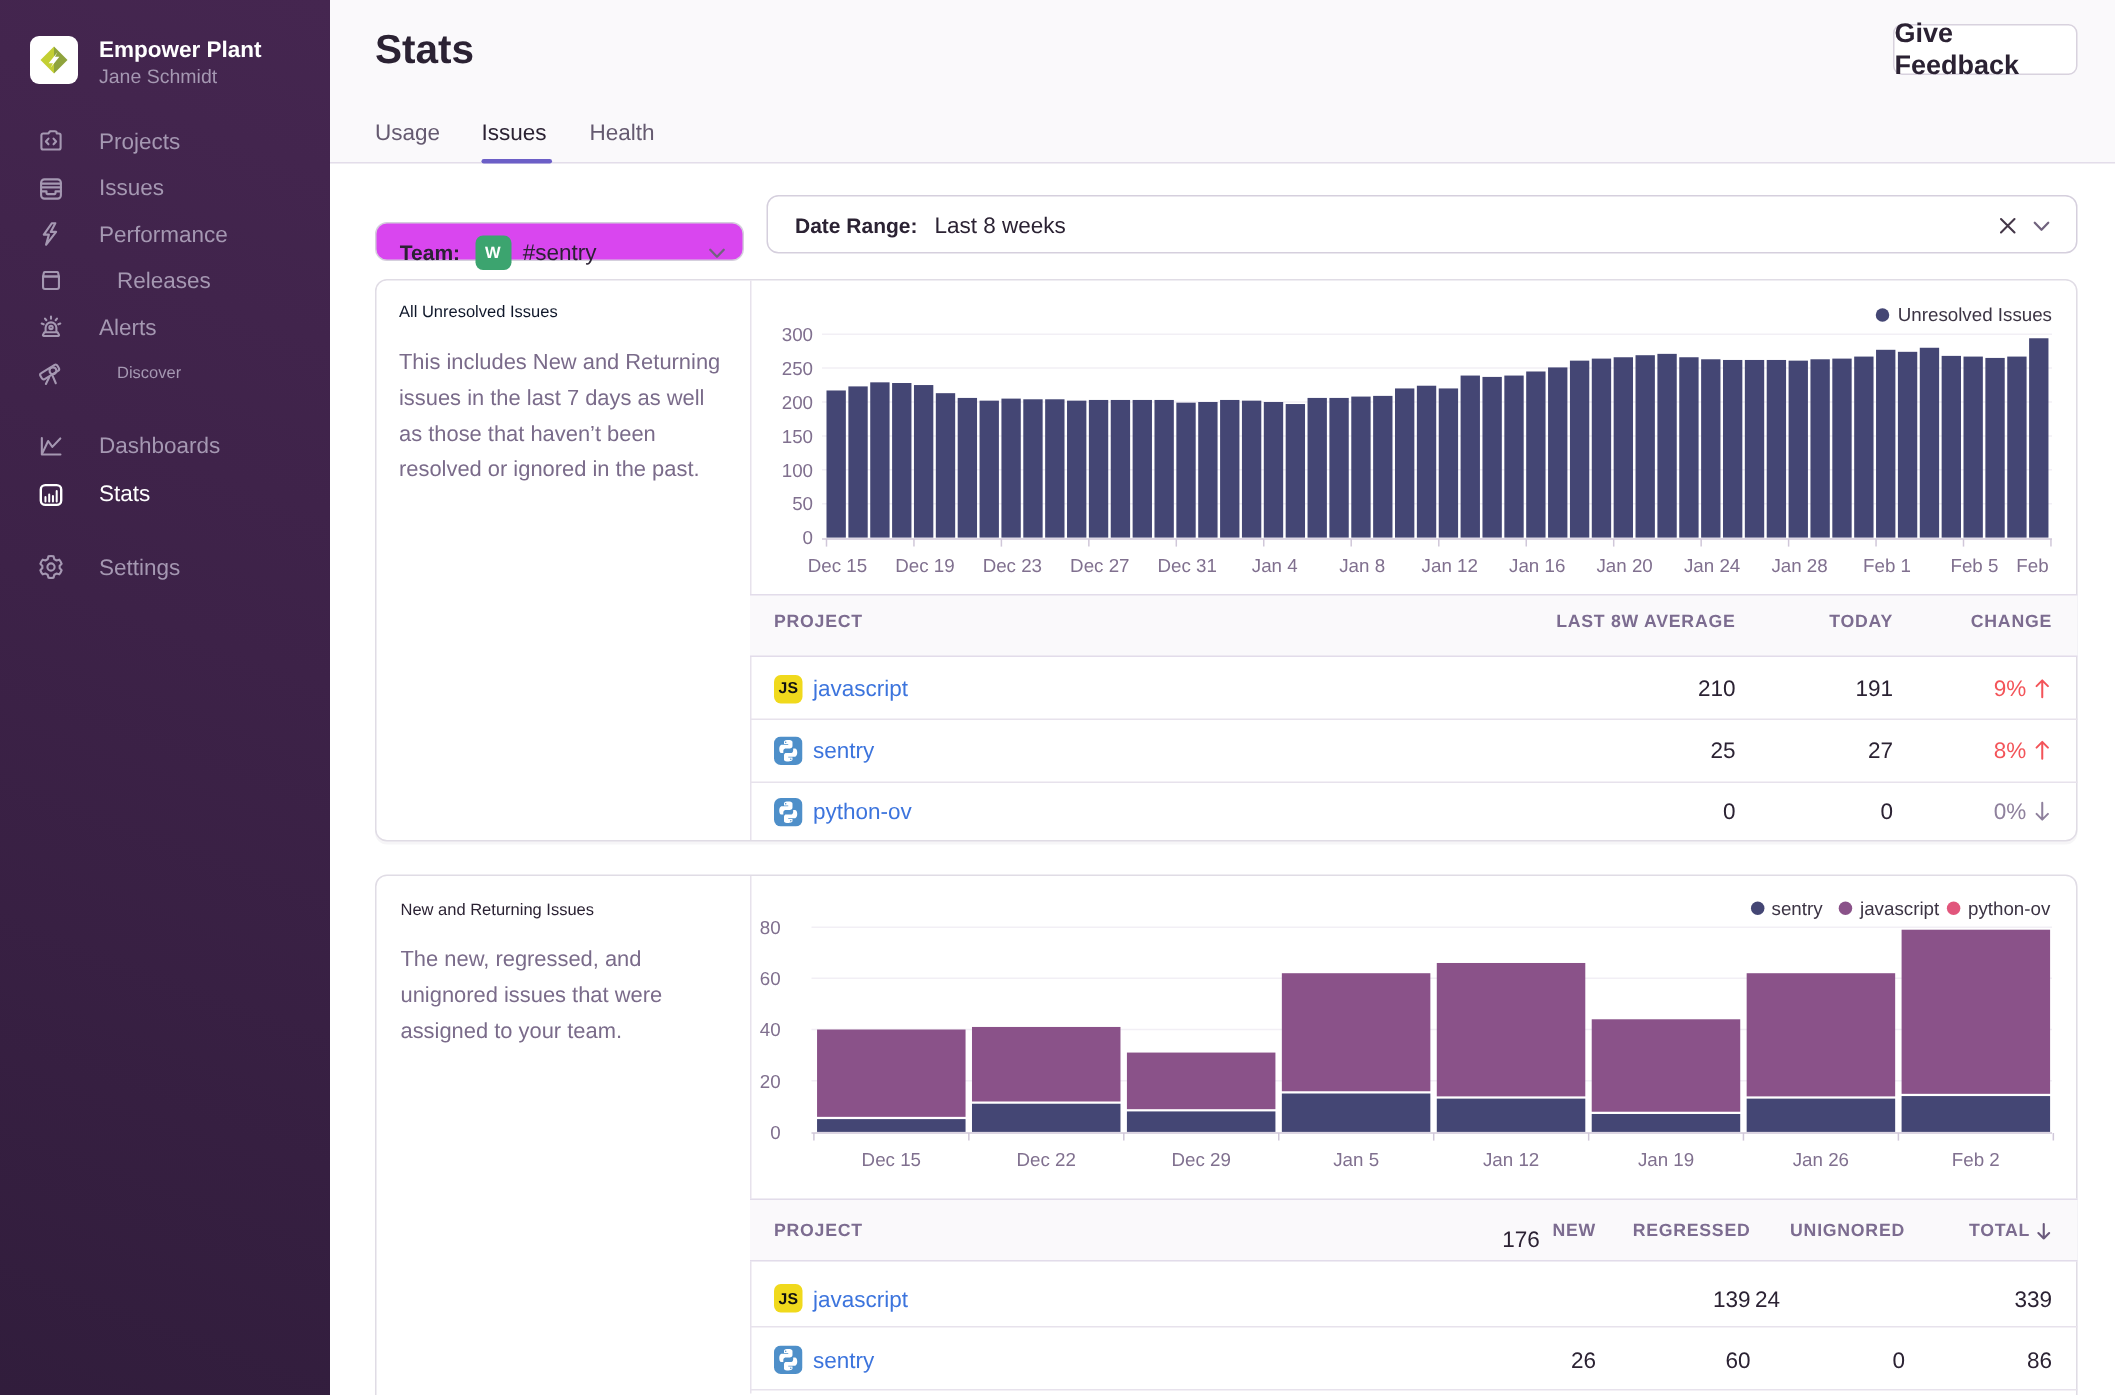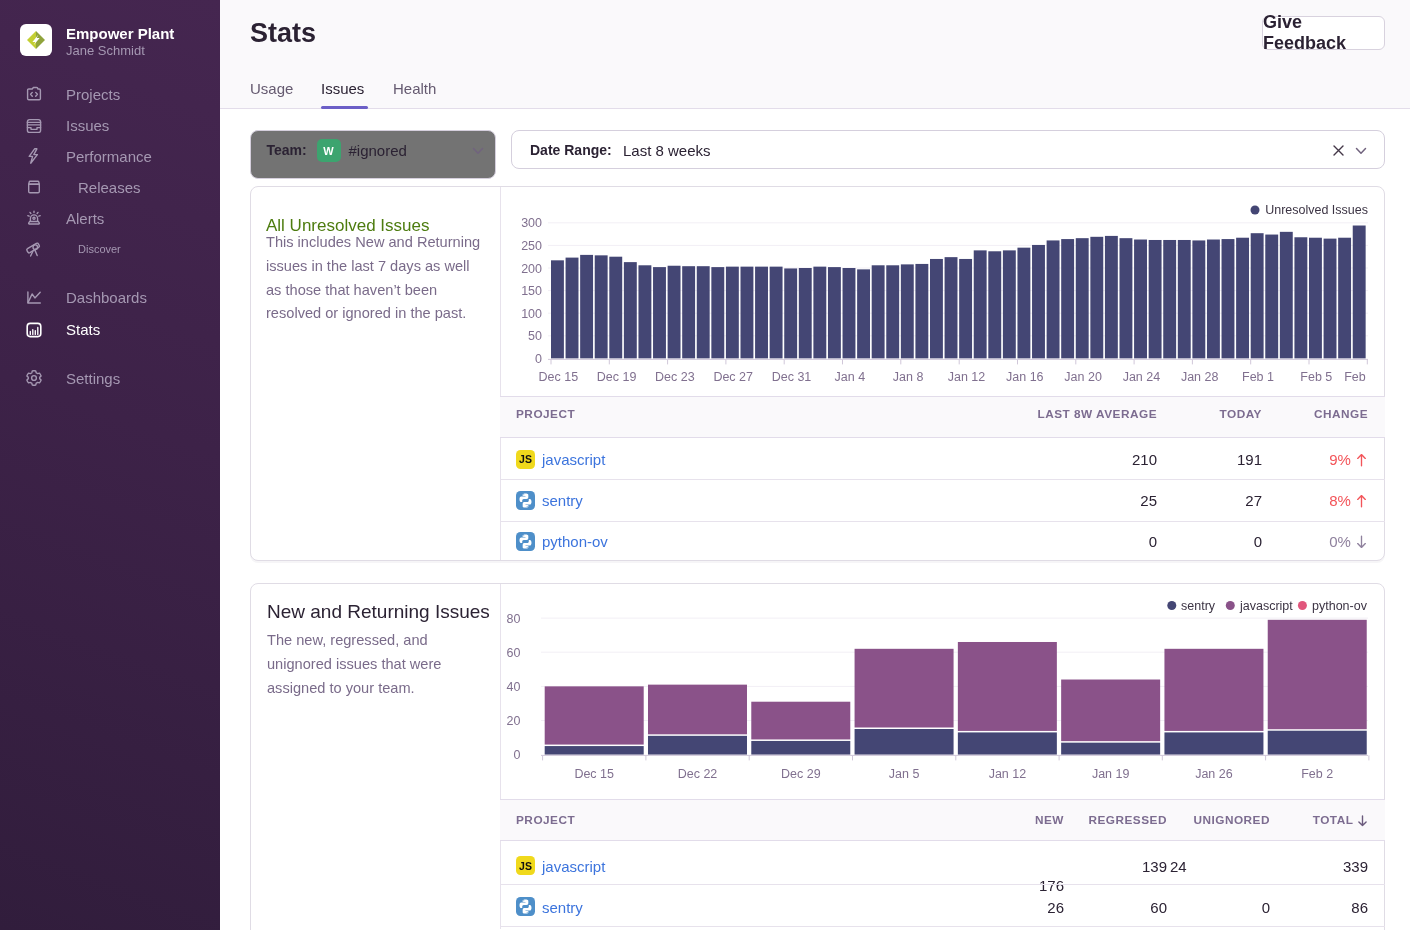--- a/index.html
+++ b/index.html
@@ -77,42 +77,42 @@
 </div>
 
 <div class="abs" style="left:220px;top:0;width:1190px;height:109px;background:#faf9fb;border-bottom:1px solid #e3ddea"></div>
 <div class="abs" style="left:250px;top:17.5px;font-size:27px;font-weight:bold;color:#2b2233;letter-spacing:0px">Stats</div>
 <div class="abs" style="left:1262px;top:16px;width:123px;height:34px;background:#fff;border:1px solid #d8d2de;border-radius:6px;display:flex;align-items:center;justify-content:center;font-size:18px;font-weight:bold;color:#2b2233">Give Feedback</div>
 <div class="abs" style="left:250px;top:80px;font-size:15px;color:#655a70">Usage</div>
 <div class="abs" style="left:321px;top:80px;font-size:15px;color:#2b2233">Issues</div>
 <div class="abs" style="left:393px;top:80px;font-size:15px;color:#655a70">Health</div>
 <div class="abs" style="left:321px;top:105.5px;width:47px;height:3px;background:#6c5fc7;border-radius:2px"></div>
 
-<div class="abs" style="left:249.5px;top:130px;width:246px;height:49px;border:1px solid #d5cfdd;border-radius:8px;background:#737373">
+<div class="abs" style="left:249.5px;top:148px;width:246px;height:26px;border:1px solid #d5cfdd;border-radius:8px;background:#d946ef">
   <div class="abs" style="left:16px;top:11px;font-size:14px;font-weight:bold;color:#2b2233">Team:</div>
   <div class="abs" style="left:66px;top:8px;width:24px;height:23px;border-radius:5px;background:#3ca46f;color:#fff;display:flex;align-items:center;justify-content:center;font-size:11px;font-weight:bold">W</div>
-  <div class="abs" style="left:98px;top:10.5px;font-size:15px;color:#2b2233">#ignored</div>
+  <div class="abs" style="left:98px;top:10.5px;font-size:15px;color:#2b2233">#sentry</div>
   <svg class="abs" style="left:220px;top:13px" width="14" height="14" viewBox="0 0 14 14">
       <path d="m2.5 4.5 4.5 4.7 4.5-4.7" stroke="#71637e" stroke-width="1.5" fill="none" stroke-linecap="round" stroke-linejoin="round"></path>
     </svg>
 </div>
 <div class="abs" style="left:511px;top:130px;width:874px;height:39px;border:1px solid #d5cfdd;border-radius:8px;background:#fff">
   <div class="abs" style="left:18px;top:11px;font-size:14px;font-weight:bold;color:#2b2233">Date Range:</div>
   <div class="abs" style="left:111px;top:10.5px;font-size:15px;color:#2b2233">Last 8 weeks</div>
   <svg class="abs" style="left:820px;top:13px" width="13" height="13" viewBox="0 0 13 13">
       <path d="M2 2l9 9M11 2l-9 9" stroke="#443748" stroke-width="1.4" fill="none" stroke-linecap="round"></path>
     </svg>
   <svg class="abs" style="left:842px;top:13px" width="14" height="14" viewBox="0 0 14 14">
       <path d="m2.5 4.5 4.5 4.7 4.5-4.7" stroke="#71637e" stroke-width="1.5" fill="none" stroke-linecap="round" stroke-linejoin="round"></path>
     </svg>
 </div>
 
 <div class="panel" style="left:249.5px;top:186px;width:1135.5px;height:375px"></div>
 <div class="abs" style="left:499.5px;top:187px;width:1px;height:373px;background:#e7e2ec"></div>
-<div class="abs" style="left:266px;top:216px;font-size:17px;color:#4d7c0f">All Unresolved Issues</div>
+<div class="abs" style="left:266px;top:202px;font-size:11px;color:#0f172a">All Unresolved Issues</div>
 <div class="abs" style="left:266px;top:231px;font-size:14.6px;line-height:23.8px;color:#7a6b8a">This includes New and Returning<br>issues in the last 7 days as well<br>as those that haven’t been<br>resolved or ignored in the past.</div>
 <svg width="885" height="206" viewBox="0 0 885 206" style="position:absolute;left:500px;top:186px">
     <line x1="48" y1="149.8" x2="868" y2="149.8" stroke="#f2eff5" stroke-width="1"></line>
     <line x1="48" y1="127.2" x2="868" y2="127.2" stroke="#f2eff5" stroke-width="1"></line>
     <line x1="48" y1="104.6" x2="868" y2="104.6" stroke="#f2eff5" stroke-width="1"></line>
     <line x1="48" y1="82.0" x2="868" y2="82.0" stroke="#f2eff5" stroke-width="1"></line>
     <line x1="48" y1="59.4" x2="868" y2="59.4" stroke="#f2eff5" stroke-width="1"></line>
     <line x1="48" y1="36.8" x2="868" y2="36.8" stroke="#f2eff5" stroke-width="1"></line>
     <rect x="51.00" y="74.32" width="12.9" height="98.08" fill="#444674"></rect>
     <rect x="65.58" y="71.60" width="12.9" height="100.80" fill="#444674"></rect>
@@ -252,21 +252,21 @@
     </svg></div>
 <div class="plink abs" style="left:542px;top:533px">python-ov</div>
 <div class="num abs" style="left:1057px;top:533px;width:100px;text-align:right">0</div>
 <div class="num abs" style="left:1162px;top:533px;width:100px;text-align:right">0</div>
 <div class="abs" style="left:1268px;top:533px;width:100px;text-align:right;font-size:15px;color:#8f819d">0% <svg width="13" height="14" viewBox="0 0 13 14" style="vertical-align:-2px">
       <path d="M6.5 1.2v11M2.7 8.6l3.8 3.8 3.8-3.8" stroke="currentColor" stroke-width="1.35" fill="none" stroke-linecap="round" stroke-linejoin="round"></path>
     </svg></div>
 
 <div class="panel" style="left:249.5px;top:583px;width:1135.5px;height:400px"></div>
 <div class="abs" style="left:499.5px;top:584px;width:1px;height:345px;background:#e7e2ec"></div>
-<div class="abs" style="left:267px;top:601px;font-size:19px;color:#2b2233">New and Returning Issues</div>
+<div class="abs" style="left:267px;top:601px;font-size:11px;color:#2b2233">New and Returning Issues</div>
 <div class="abs" style="left:267px;top:628px;font-size:14.6px;line-height:24px;color:#7a6b8a">The new, regressed, and<br>unignored issues that were<br>assigned to your team.</div>
 <svg width="885" height="216" viewBox="0 0 885 216" style="position:absolute;left:500px;top:584px">
     <line x1="41" y1="136.5" x2="868" y2="136.5" stroke="#f2eff5" stroke-width="1"></line>
     <line x1="41" y1="102.4" x2="868" y2="102.4" stroke="#f2eff5" stroke-width="1"></line>
     <line x1="41" y1="68.2" x2="868" y2="68.2" stroke="#f2eff5" stroke-width="1"></line>
     <line x1="41" y1="34.1" x2="868" y2="34.1" stroke="#f2eff5" stroke-width="1"></line>
     <rect x="44.70" y="102.35" width="99.0" height="58.22" fill="#8a5289"></rect>
     <rect x="44.70" y="162.07" width="99.0" height="8.53" fill="#444674"></rect>
     <rect x="147.99" y="100.64" width="99.0" height="49.69" fill="#8a5289"></rect>
     <rect x="147.99" y="151.83" width="99.0" height="18.77" fill="#444674"></rect>
@@ -318,21 +318,21 @@
 <div class="colhead abs" style="left:1067px;top:813px;width:100px;text-align:right">REGRESSED</div>
 <div class="colhead abs" style="left:1170px;top:813px;width:100px;text-align:right">UNIGNORED</div>
 <div class="colhead abs" style="left:1268px;top:813px;width:100px;text-align:right">TOTAL <svg width="11" height="12" viewBox="0 0 11 12" style="vertical-align:-2.5px">
       <path d="M5.5 1v9.6M1.9 7 5.5 10.6 9.1 7" stroke="#6a5a7c" stroke-width="1.4" fill="none" stroke-linecap="round" stroke-linejoin="round"></path>
     </svg></div>
 
 <div class="abs" style="left:516px;top:856px;width:19px;height:19px">
     <div style="width:19px;height:19px;border-radius:4.5px;background:#f0d91c;color:#111;font-weight:bold;font-size:10.5px;display:flex;align-items:center;justify-content:center;letter-spacing:0">JS</div>
   </div>
 <div class="plink abs" style="left:542px;top:857.5px">javascript</div>
-<div class="num abs" style="left:964px;top:877px;width:100px;text-align:right">176</div>
+<div class="num abs" style="left:964px;top:818px;width:100px;text-align:center">176</div>
 <div class="num abs" style="left:1067px;top:857.5px;width:100px;text-align:right">139</div>
 <div class="num abs" style="left:1170px;top:857.5px;width:100px;text-align:left">24</div>
 <div class="num abs" style="left:1268px;top:857.5px;width:100px;text-align:right">339</div>
 <div class="sep" style="left:500px;top:884.3px;width:884.5px"></div>
 
 <div class="abs" style="left:516px;top:897px;width:19px;height:19px"><svg width="19" height="19" viewBox="0 0 19 19">
       <rect width="19" height="19" rx="4.5" fill="#4e8fc9"></rect>
       <g fill="#ffffff" transform="translate(9.5,9.5) scale(1.13) translate(-9.5,-9.5)">
         <path d="M9.4 3.2c-2.5 0-2.4 1.1-2.4 1.1v1.2h2.5v.4H5.9s-1.7-.2-1.7 2.5c0 2.6 1.5 2.5 1.5 2.5h.9V9.6s0-1.5 1.5-1.5h2.5s1.4 0 1.4-1.4V4.4s.2-1.2-2.6-1.2ZM8 4a.45.45 0 1 1 0 .9.45.45 0 0 1 0-.9Z"></path>
         <path d="M9.6 15.8c2.5 0 2.4-1.1 2.4-1.1v-1.2H9.5v-.4h3.6s1.7.2 1.7-2.5c0-2.6-1.5-2.5-1.5-2.5h-.9v1.3s0 1.5-1.5 1.5H8.4s-1.4 0-1.4 1.4v2.3s-.2 1.2 2.6 1.2Zm1.4-.8a.45.45 0 1 1 0-.9.45.45 0 0 1 0 .9Z"></path>

